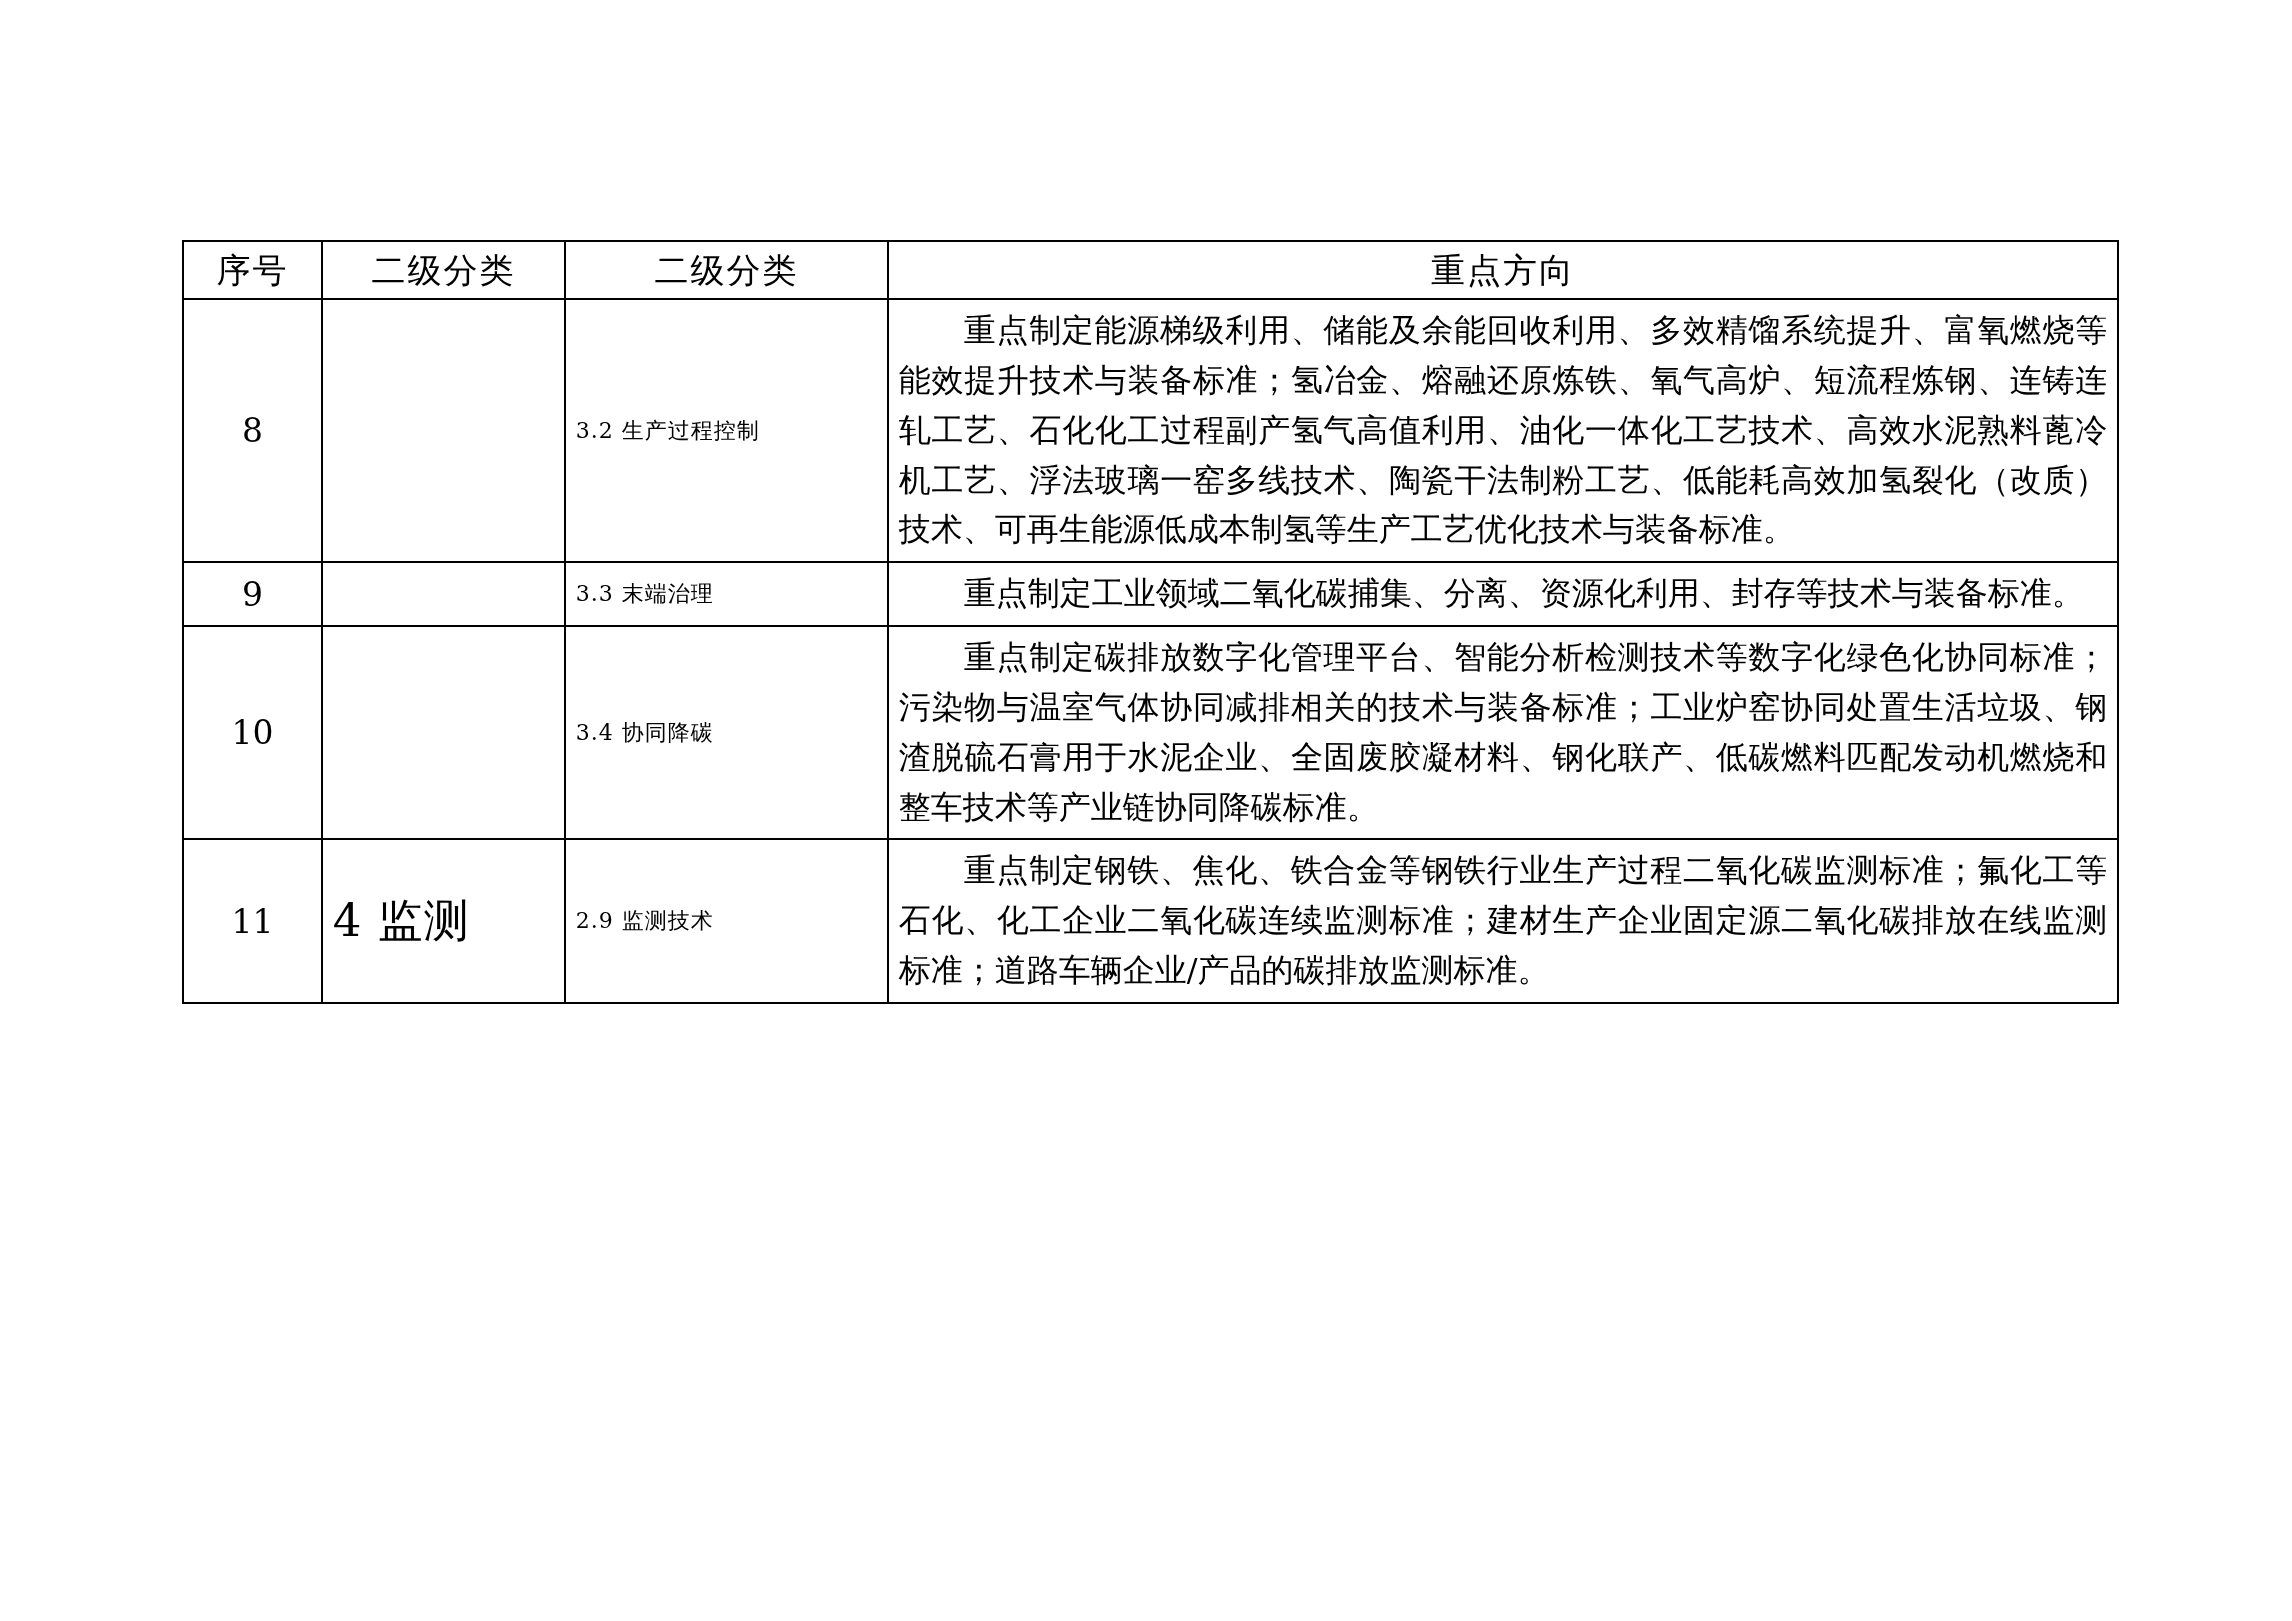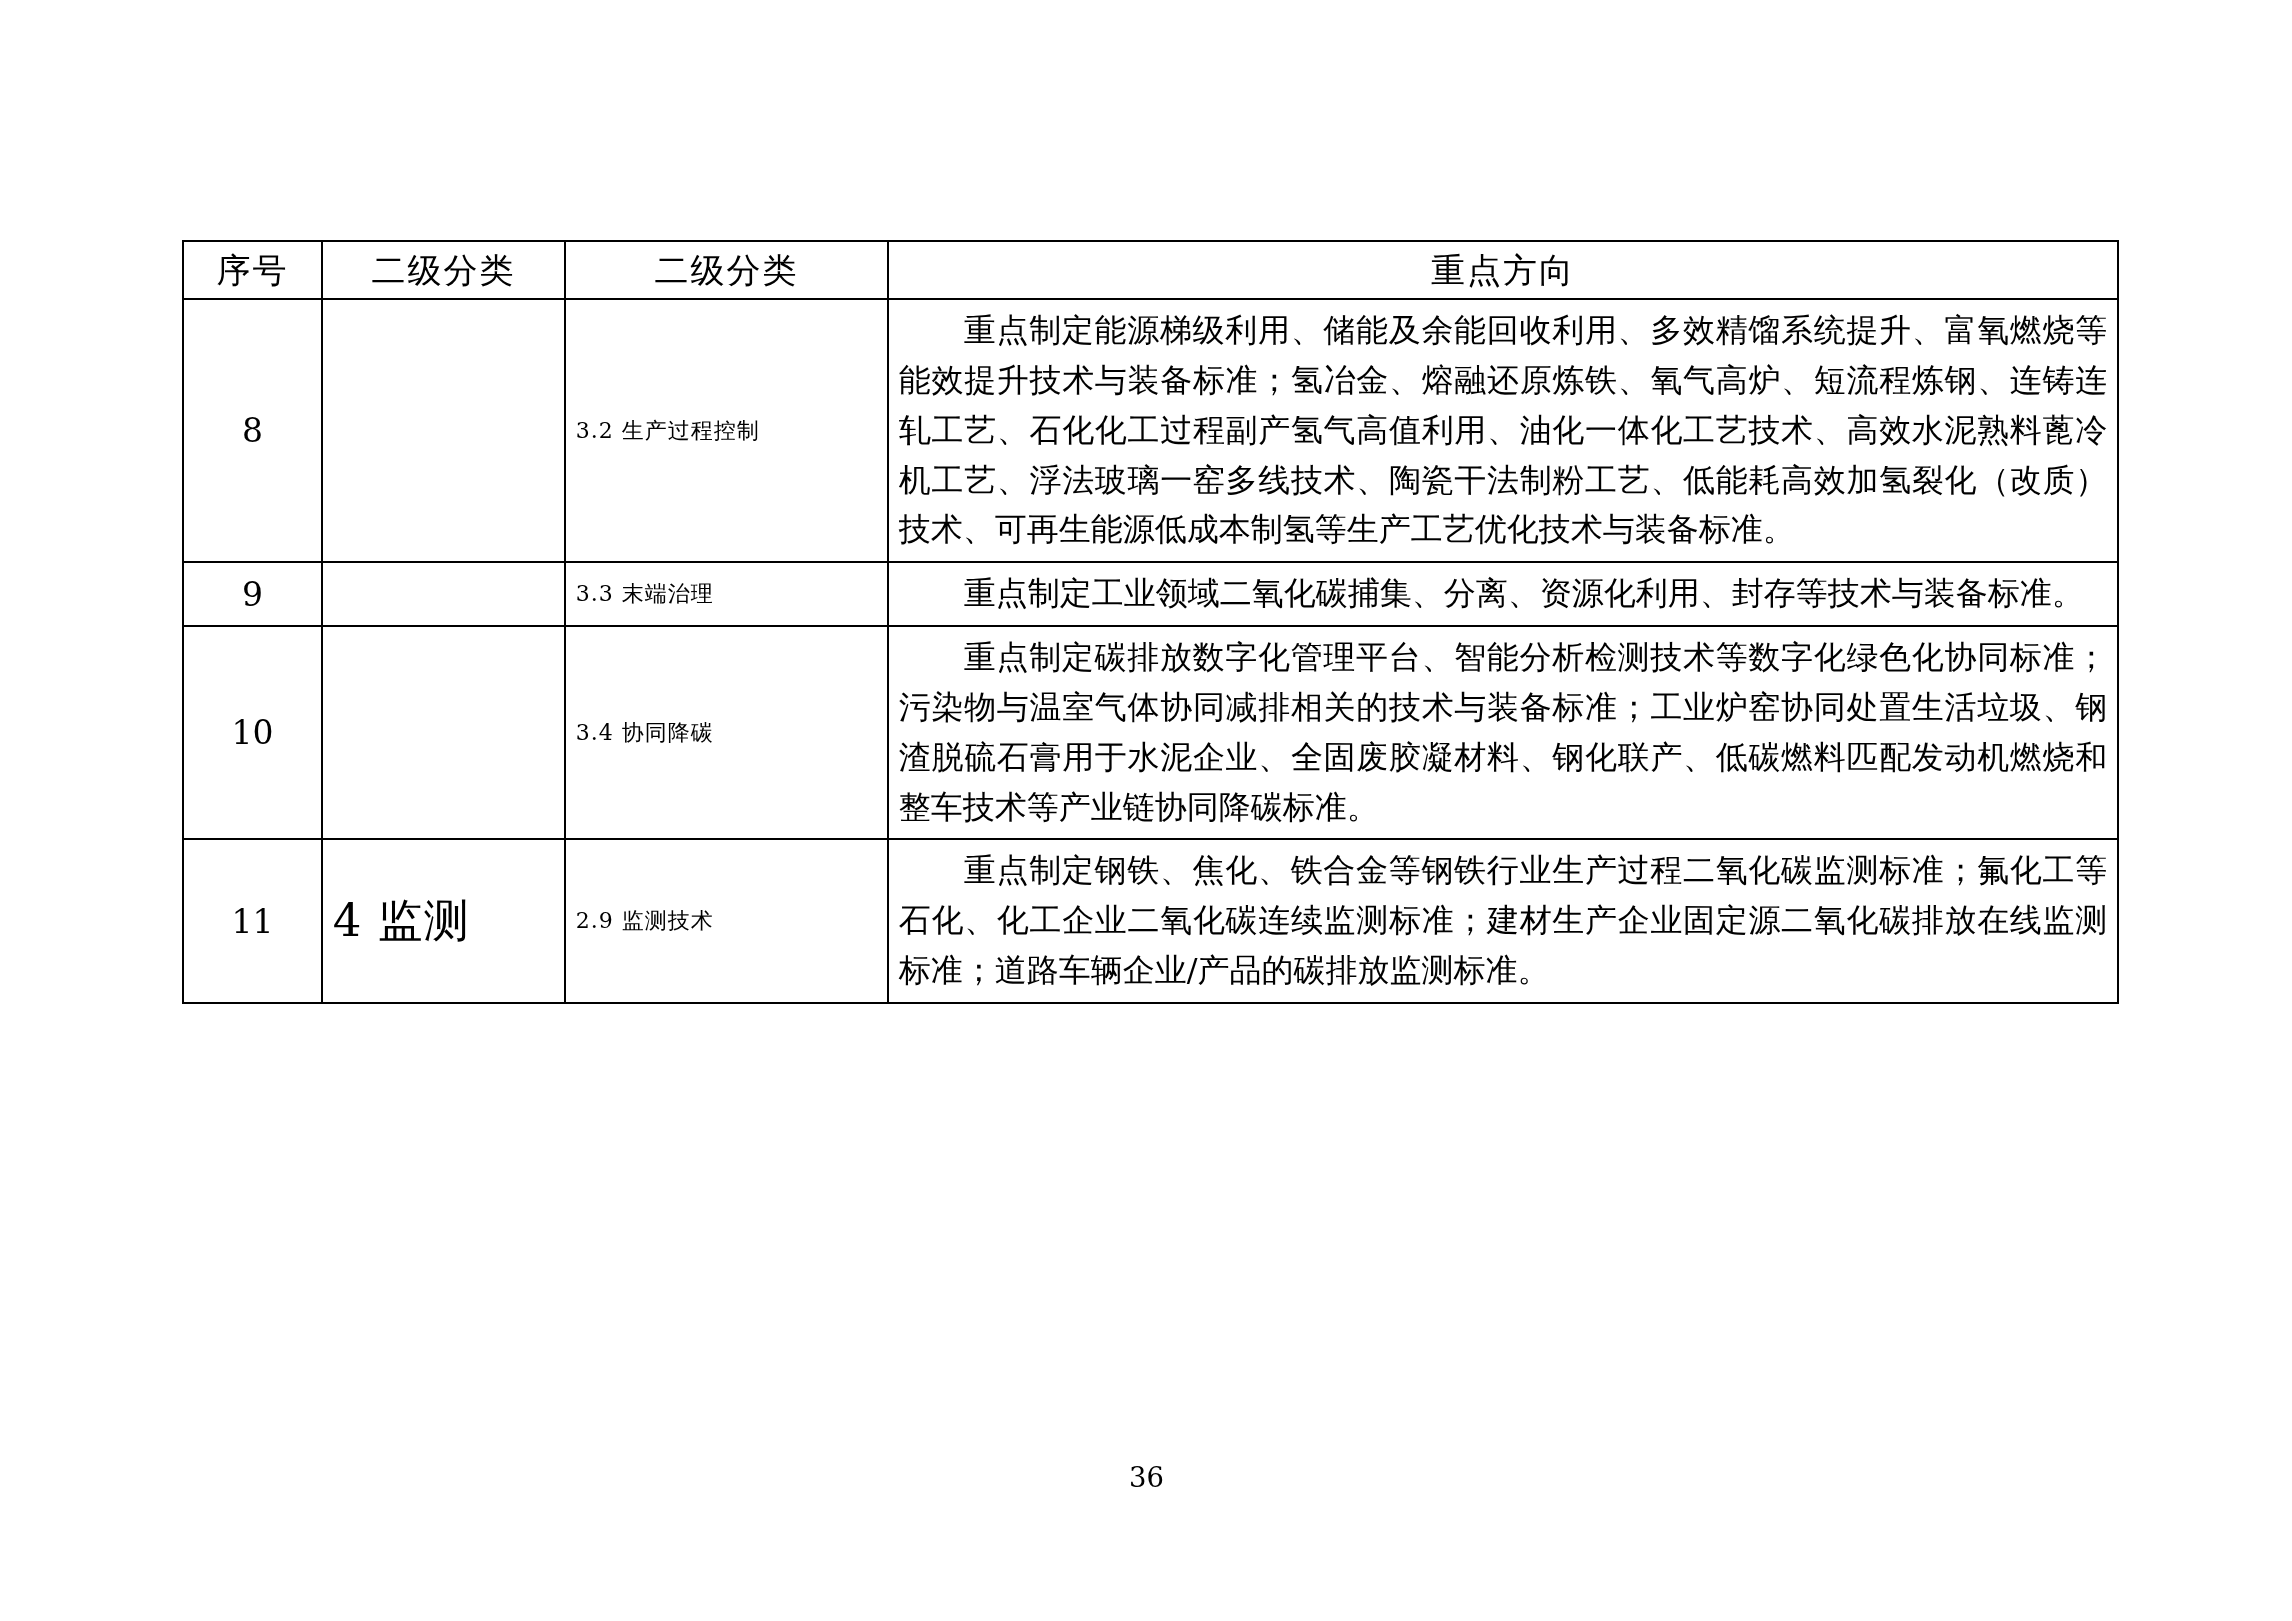--- a/index.html
+++ b/index.html
@@ -151,16 +151,15 @@
           <td class="cell-lv1">4 监测</td>
           <td class="cell-lv2">2.9 监测技术</td>
           <td class="cell-dir">
             <p class="ind">重点制定钢铁、焦化、铁合金等钢铁行业生产过程二氧化碳监测标准；氟化工等石化、化工企业二氧化碳连续监测标准；建材生产企业固定源二氧化碳排放在线监测标准；道路车辆企业/产品的碳排放监测标准。</p>
           </td>
         </tr>
       </tbody>
     </table>
   </div>
 
-  <div class="page-number">36</div>
 
 </div>
 
 
 </body></html>

